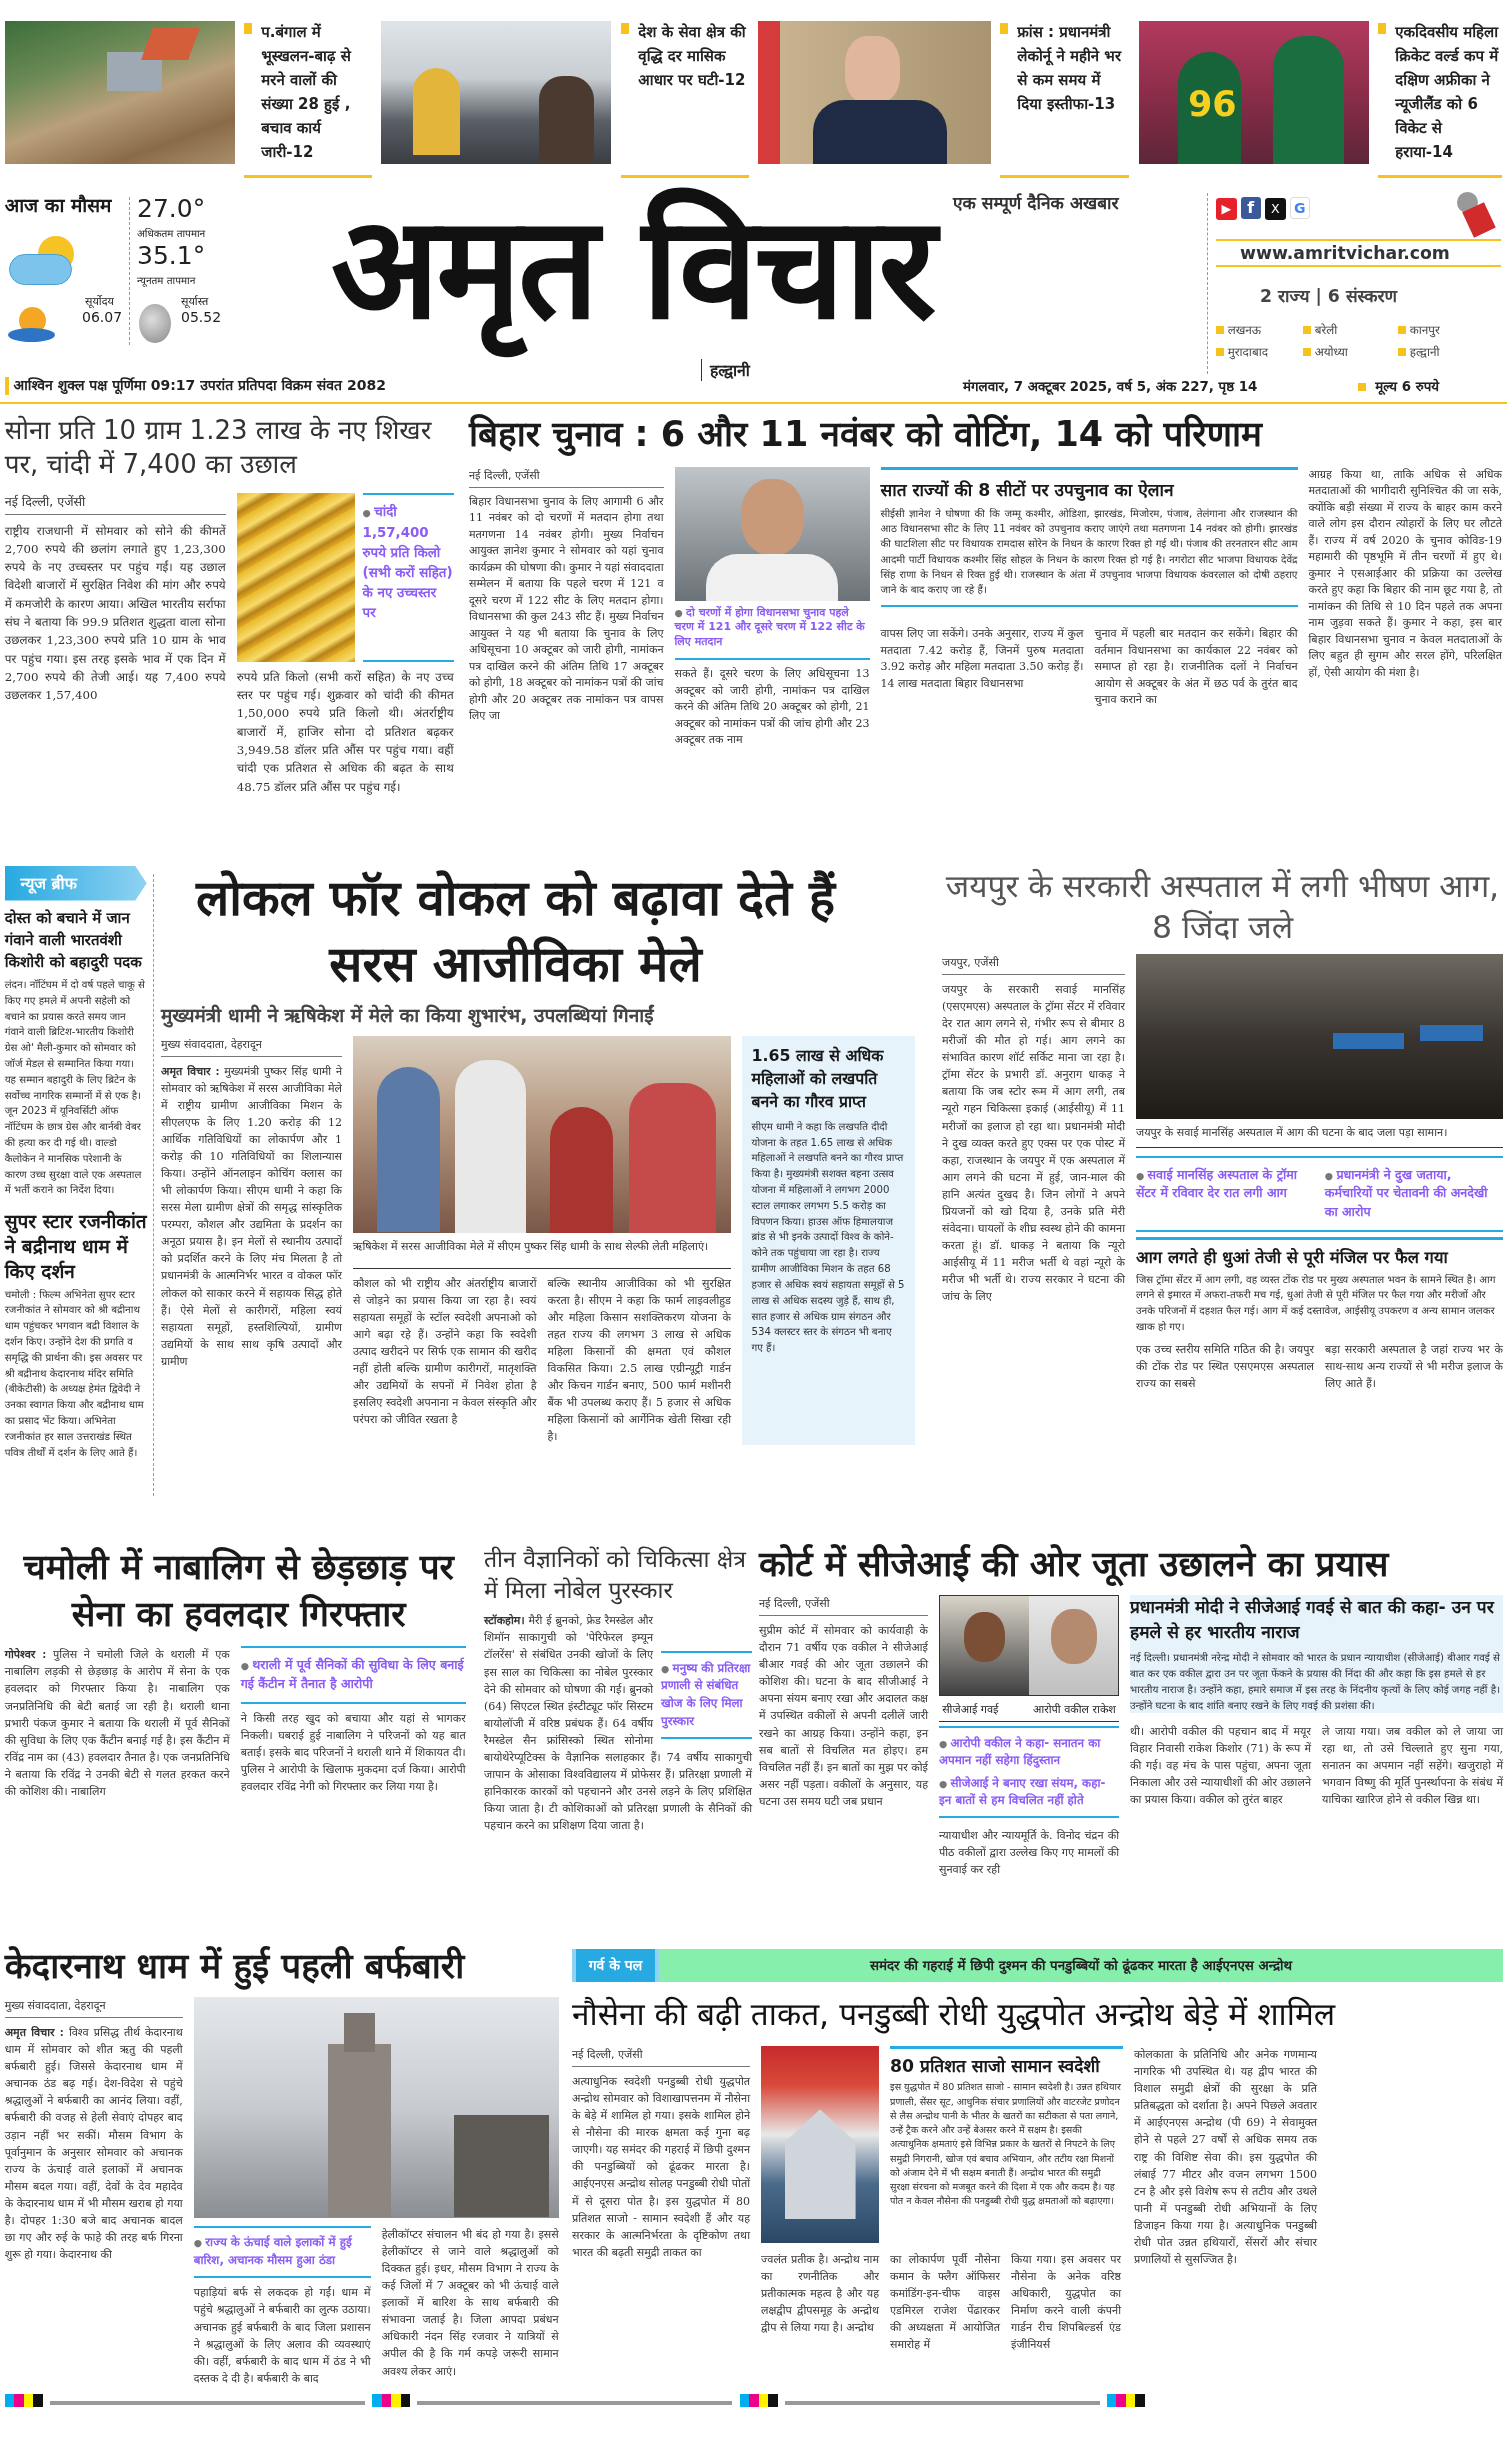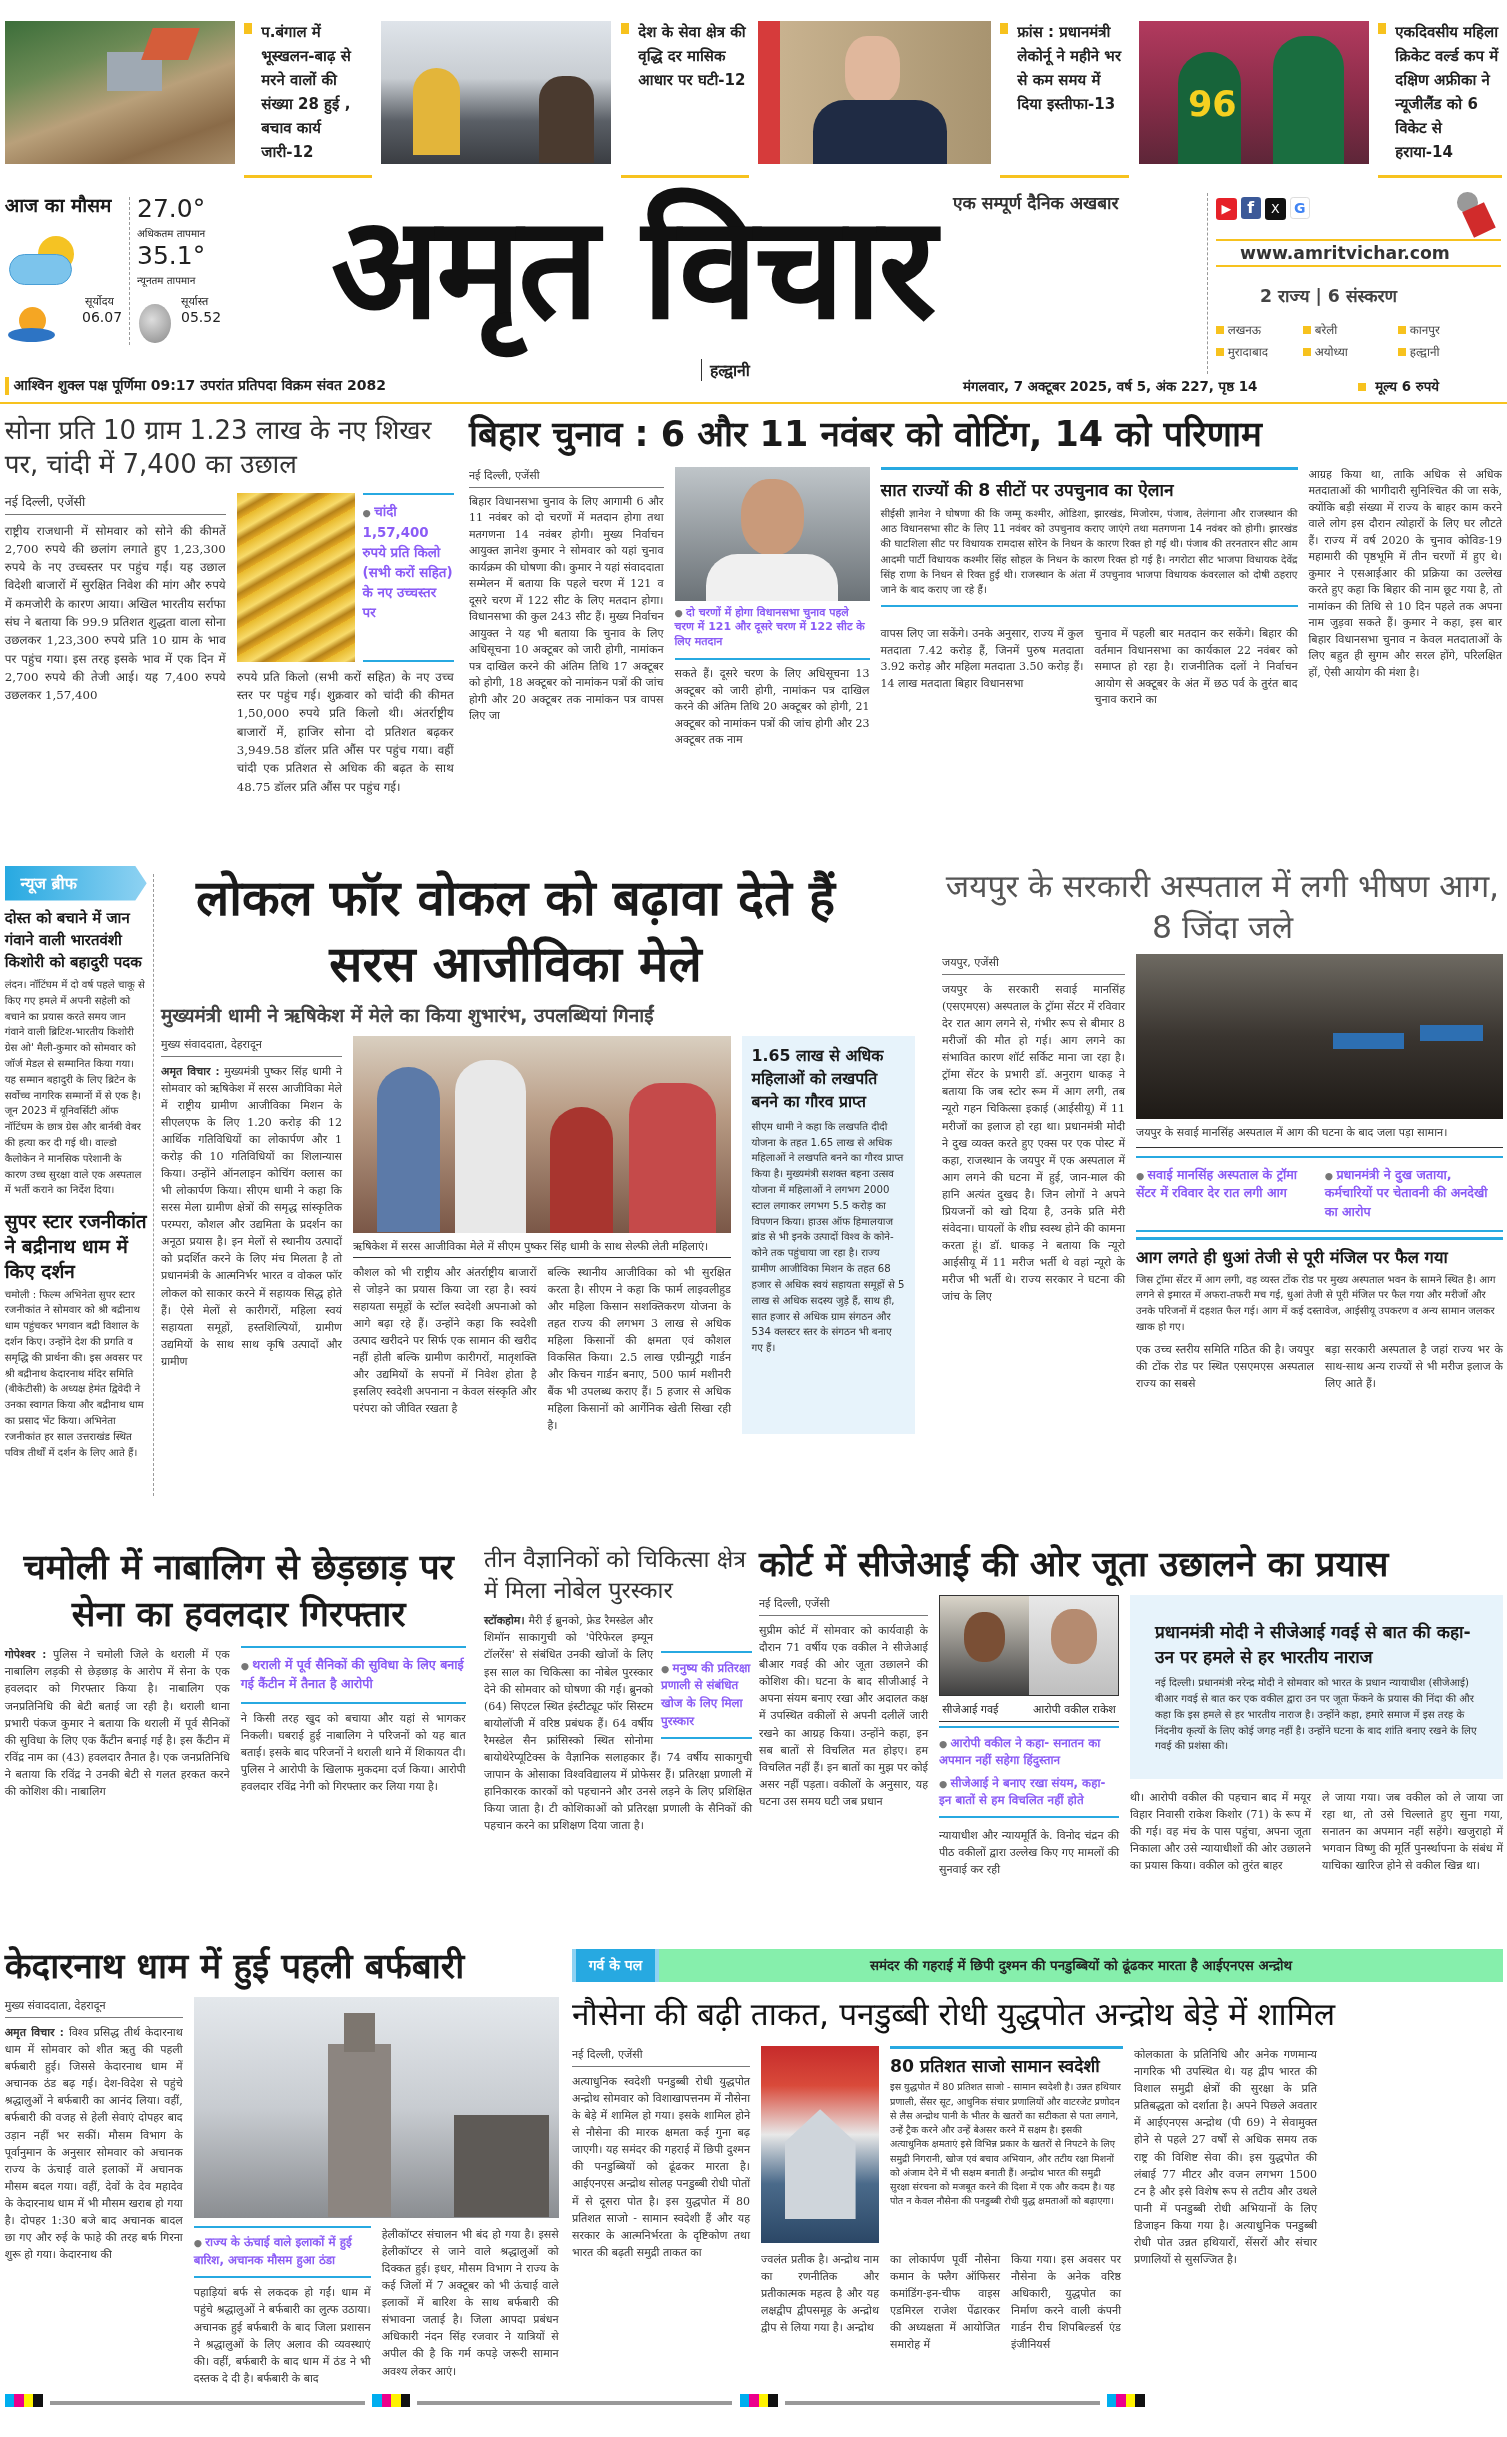--- a/index.html
+++ b/index.html
@@ -184,21 +184,21 @@
       <div class="dateline" style="font-size:11px">मुख्य संवाददाता, देहरादून</div>
       <div class="body" style="font-size:11px;line-height:1.55"><b>अमृत विचार :</b><span> मुख्यमंत्री पुष्कर सिंह धामी ने सोमवार को ऋषिकेश में सरस आजीविका मेले में राष्ट्रीय ग्रामीण आजीविका मिशन के सीएलएफ के लिए 1.20 करोड़ की 12 आर्थिक गतिविधियों का लोकार्पण और 1 करोड़ की 10 गतिविधियों का शिलान्यास किया। उन्होंने ऑनलाइन कोचिंग क्लास का भी लोकार्पण किया। सीएम धामी ने कहा कि सरस मेला ग्रामीण क्षेत्रों की समृद्ध सांस्कृतिक परम्परा, कौशल और उद्यमिता के प्रदर्शन का अनूठा प्रयास है। इन मेलों से स्थानीय उत्पादों को प्रदर्शित करने के लिए मंच मिलता है तो प्रधानमंत्री के आत्मनिर्भर भारत व वोकल फॉर लोकल को साकार करने में सहायक सिद्ध होते हैं। ऐसे मेलों से कारीगरों, महिला स्वयं सहायता समूहों, हस्तशिल्पियों, ग्रामीण उद्यमियों के साथ साथ कृषि उत्पादों और ग्रामीण</span></div>
     </div>
     <div style="width:378px">
       <div class="img" style="position:relative;width:378px;height:197px;background:linear-gradient(180deg,#d9cfc0 0%,#b89b84 40%,#7a5747 100%)">
         <div style="position:absolute;left:23.6px;top:31.5px;width:63px;height:165px;background:#5c7aa8;border-radius:31.5px 31.5px 0 0"></div>
         <div style="position:absolute;left:102px;top:23.6px;width:71px;height:173px;background:#e8e8e8;border-radius:31.5px 31.5px 0 0"></div>
         <div style="position:absolute;left:197px;top:71px;width:63px;height:126px;background:#a8352f;border-radius:31.5px 31.5px 0 0"></div>
         <div style="position:absolute;left:276px;top:47px;width:87px;height:150px;background:#c54a4a;border-radius:31.5px 31.5px 0 0"></div>
       </div>
-      <div class="caption" style="border-bottom:0.8px solid #333;padding-bottom:4px">ऋषिकेश में सरस आजीविका मेले में सीएम पुष्कर सिंह धामी के साथ सेल्फी लेती महिलाएं।</div>
+      <div class="caption" style="border-bottom:0.8px solid #333;padding-bottom:15px">ऋषिकेश में सरस आजीविका मेले में सीएम पुष्कर सिंह धामी के साथ सेल्फी लेती महिलाएं।</div>
       <div style="display:flex;gap:11px;margin-top:6.3px">
         <div class="body" style="font-size:11px;width:184px">कौशल को भी राष्ट्रीय और अंतर्राष्ट्रीय बाजारों से जोड़ने का प्रयास किया जा रहा है। स्वयं सहायता समूहों के स्टॉल स्वदेशी अपनाओ को आगे बढ़ा रहे हैं। उन्होंने कहा कि स्वदेशी उत्पाद खरीदने पर सिर्फ एक सामान की खरीद नहीं होती बल्कि ग्रामीण कारीगरों, मातृशक्ति और उद्यमियों के सपनों में निवेश होता है इसलिए स्वदेशी अपनाना न केवल संस्कृति और परंपरा को जीवित रखता है</div>
         <div class="body" style="font-size:11px;width:184px">बल्कि स्थानीय आजीविका को भी सुरक्षित करता है। सीएम ने कहा कि फार्म लाइवलीहुड और महिला किसान सशक्तिकरण योजना के तहत राज्य की लगभग 3 लाख से अधिक महिला किसानों की क्षमता एवं कौशल विकसित किया। 2.5 लाख एग्रीन्यूट्री गार्डन और किचन गार्डन बनाए, 500 फार्म मशीनरी बैंक भी उपलब्ध कराए हैं। 5 हजार से अधिक महिला किसानों को आर्गेनिक खेती सिखा रही है।</div>
       </div>
     </div>
     <div class="box-blue" style="width:173px;padding:9.5px">
       <div class="hl" style="font-size:15.8px;line-height:1.45">1.65 लाख से अधिक महिलाओं को लखपति बनने का गौरव प्राप्त</div>
       <div style="font-size:10.2px;line-height:1.55;margin-top:4.7px;color:#333">सीएम धामी ने कहा कि लखपति दीदी योजना के तहत 1.65 लाख से अधिक महिलाओं ने लखपति बनने का गौरव प्राप्त किया है। मुख्यमंत्री सशक्त बहना उत्सव योजना में महिलाओं ने लगभग 2000 स्टाल लगाकर लगभग 5.5 करोड़ का विपणन किया। हाउस ऑफ हिमालयाज ब्रांड से भी इनके उत्पादों विश्व के कोने-कोने तक पहुंचाया जा रहा है। राज्य ग्रामीण आजीविका मिशन के तहत 68 हजार से अधिक स्वयं सहायता समूहों से 5 लाख से अधिक सदस्य जुड़े हैं, साथ ही, सात हजार से अधिक ग्राम संगठन और 534 क्लस्टर स्तर के संगठन भी बनाए गए हैं।</div>
     </div>
   </div>
@@ -275,21 +275,21 @@
         <span>सीजेआई गवई</span>
         <span>आरोपी वकील राकेश</span>
       </div>
       <div style="border-top:2.4px solid #27a9e1;border-bottom:2.4px solid #27a9e1;padding:6.3px 0;margin-top:4.7px">
         <div class="bullet" style="font-size:11.8px">आरोपी वकील ने कहा- सनातन का अपमान नहीं सहेगा हिंदुस्तान</div>
         <div class="bullet" style="font-size:11.8px;margin-top:4.7px">सीजेआई ने बनाए रखा संयम, कहा- इन बातों से हम विचलित नहीं होते</div>
       </div>
       <div class="body" style="font-size:11px;margin-top:9px">न्यायाधीश और न्यायमूर्ति के. विनोद चंद्रन की पीठ वकीलों द्वारा उल्लेख किए गए मामलों की सुनवाई कर रही</div>
     </div>
     <div style="width:373px">
-      <div class="box-blue" style="padding:25px">
+      <div class="box-blue" style="padding:0">
         <div class="hl" style="font-size:17.3px;line-height:1.45">प्रधानमंत्री मोदी ने सीजेआई गवई से बात की कहा- उन पर हमले से हर भारतीय नाराज</div>
         <div style="font-size:10.2px;line-height:1.55;margin-top:4.7px;color:#333">नई दिल्ली। प्रधानमंत्री नरेन्द्र मोदी ने सोमवार को भारत के प्रधान न्यायाधीश (सीजेआई) बीआर गवई से बात कर एक वकील द्वारा उन पर जूता फेंकने के प्रयास की निंदा की और कहा कि इस हमले से हर भारतीय नाराज है। उन्होंने कहा, हमारे समाज में इस तरह के निंदनीय कृत्यों के लिए कोई जगह नहीं है। उन्होंने घटना के बाद शांति बनाए रखने के लिए गवई की प्रशंसा की।</div>
       </div>
       <div style="display:flex;gap:11px;margin-top:9.5px">
         <div class="body" style="font-size:11px;width:181px">थी। आरोपी वकील की पहचान बाद में मयूर विहार निवासी राकेश किशोर (71) के रूप में की गई। वह मंच के पास पहुंचा, अपना जूता निकाला और उसे न्यायाधीशों की ओर उछालने का प्रयास किया। वकील को तुरंत बाहर</div>
         <div class="body" style="font-size:11px;width:181px">ले जाया गया। जब वकील को ले जाया जा रहा था, तो उसे चिल्लाते हुए सुना गया, सनातन का अपमान नहीं सहेंगे। खजुराहो में भगवान विष्णु की मूर्ति पुनर्स्थापना के संबंध में याचिका खारिज होने से वकील खिन्न था।</div>
       </div>
     </div>
   </div>
 </div>

